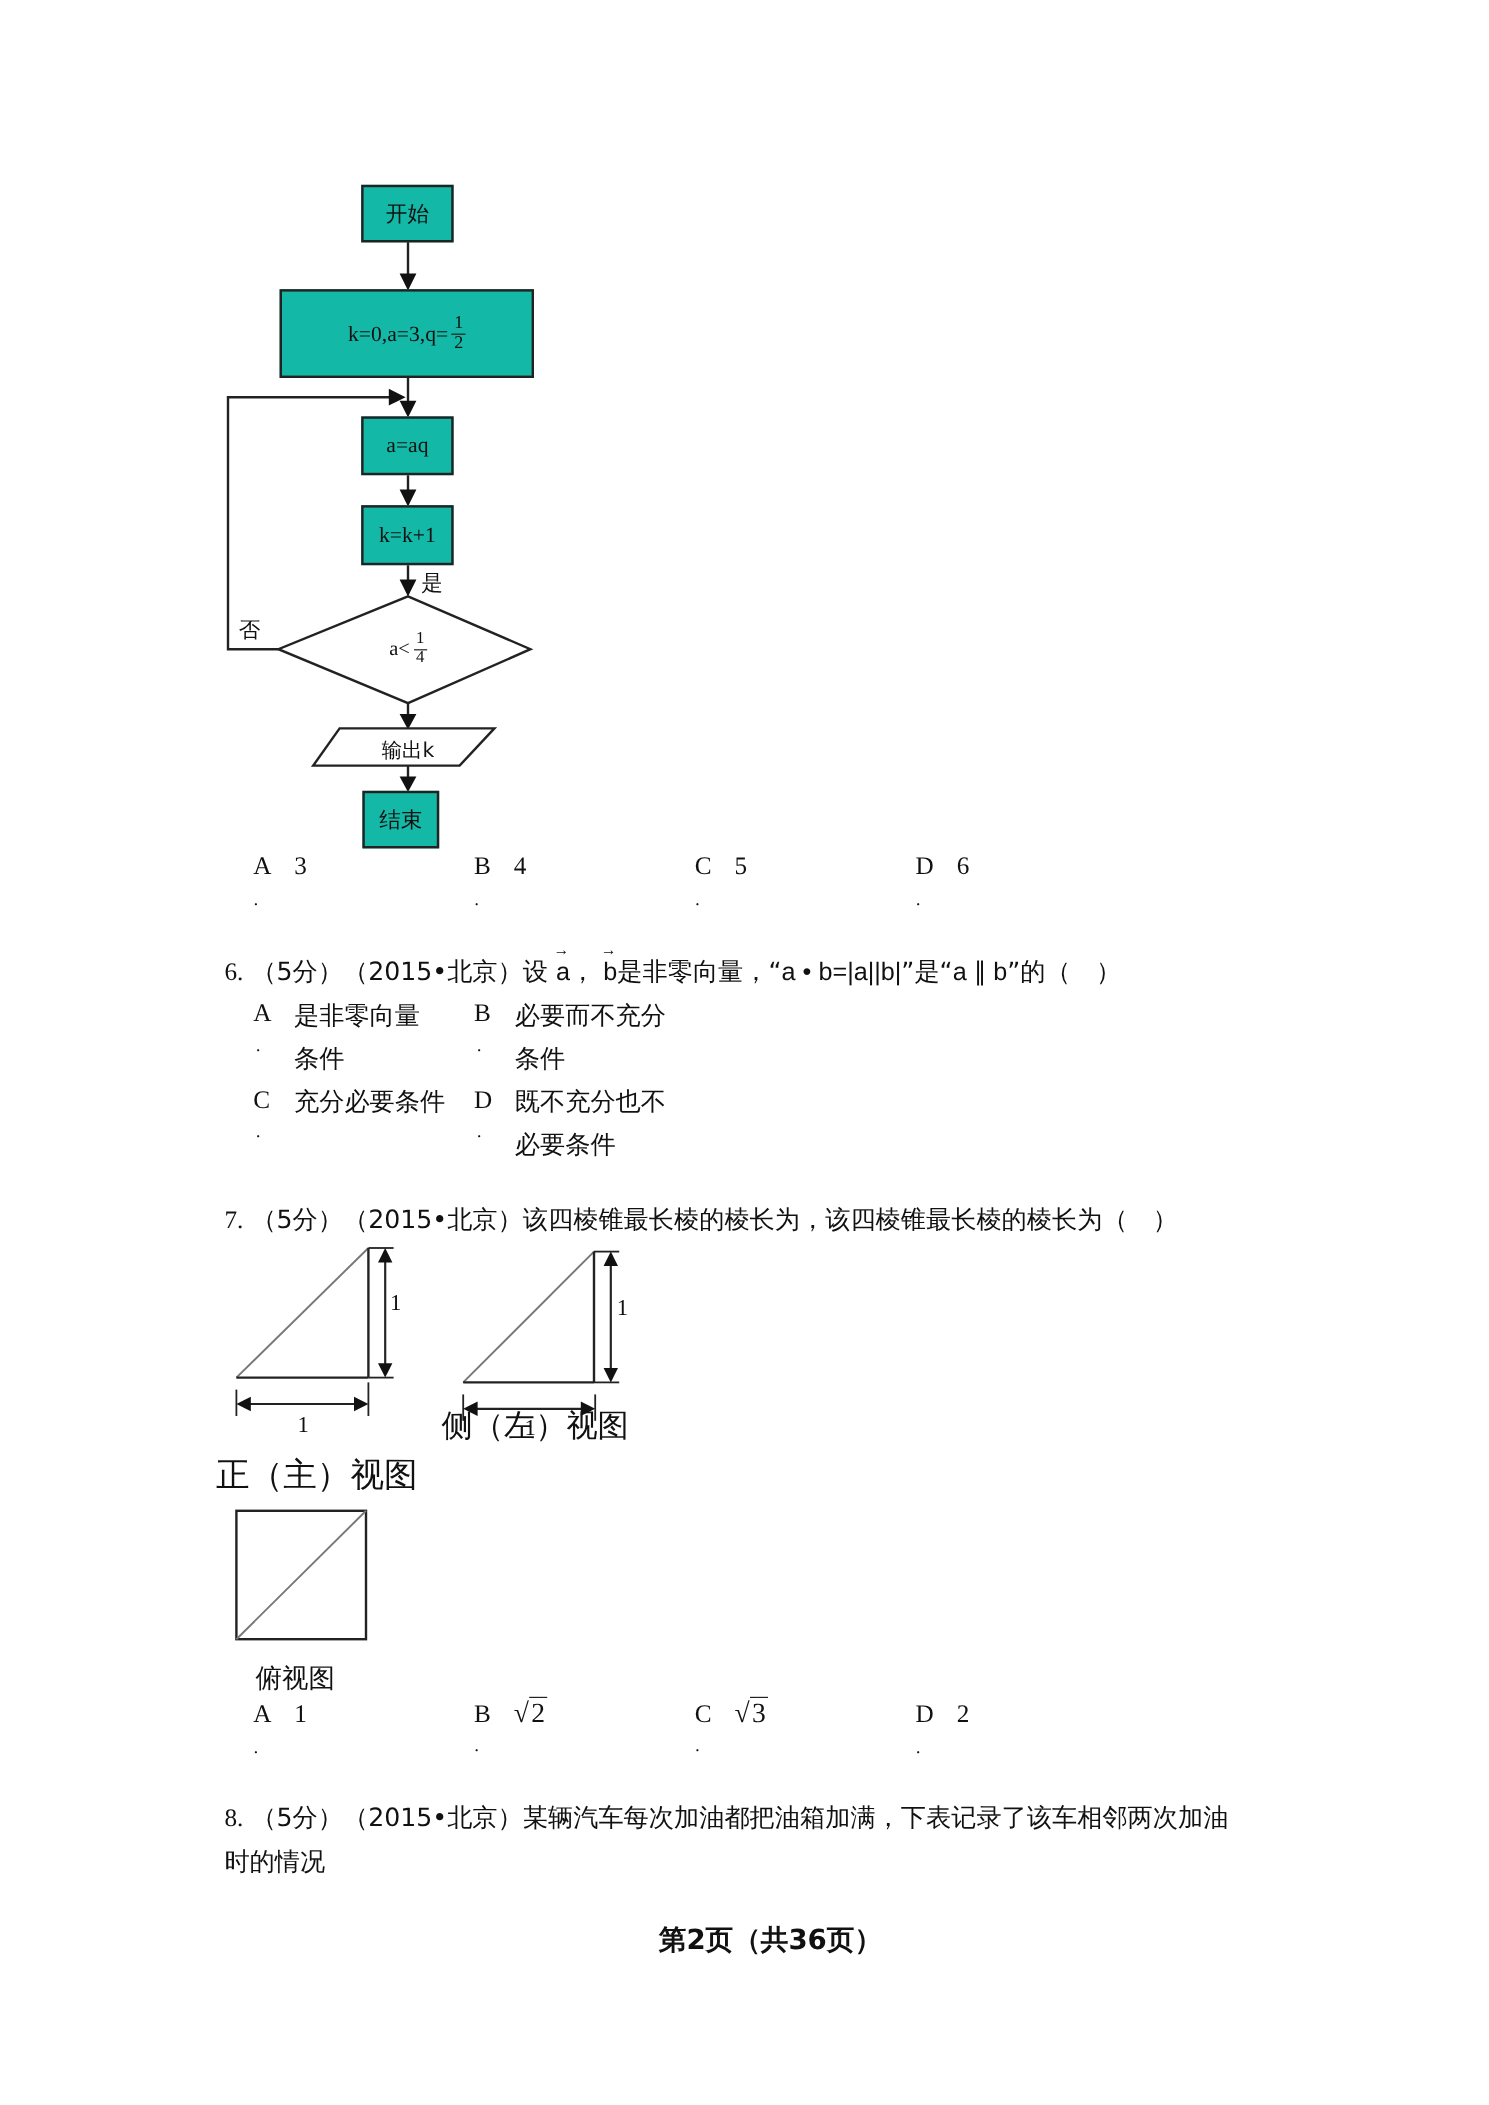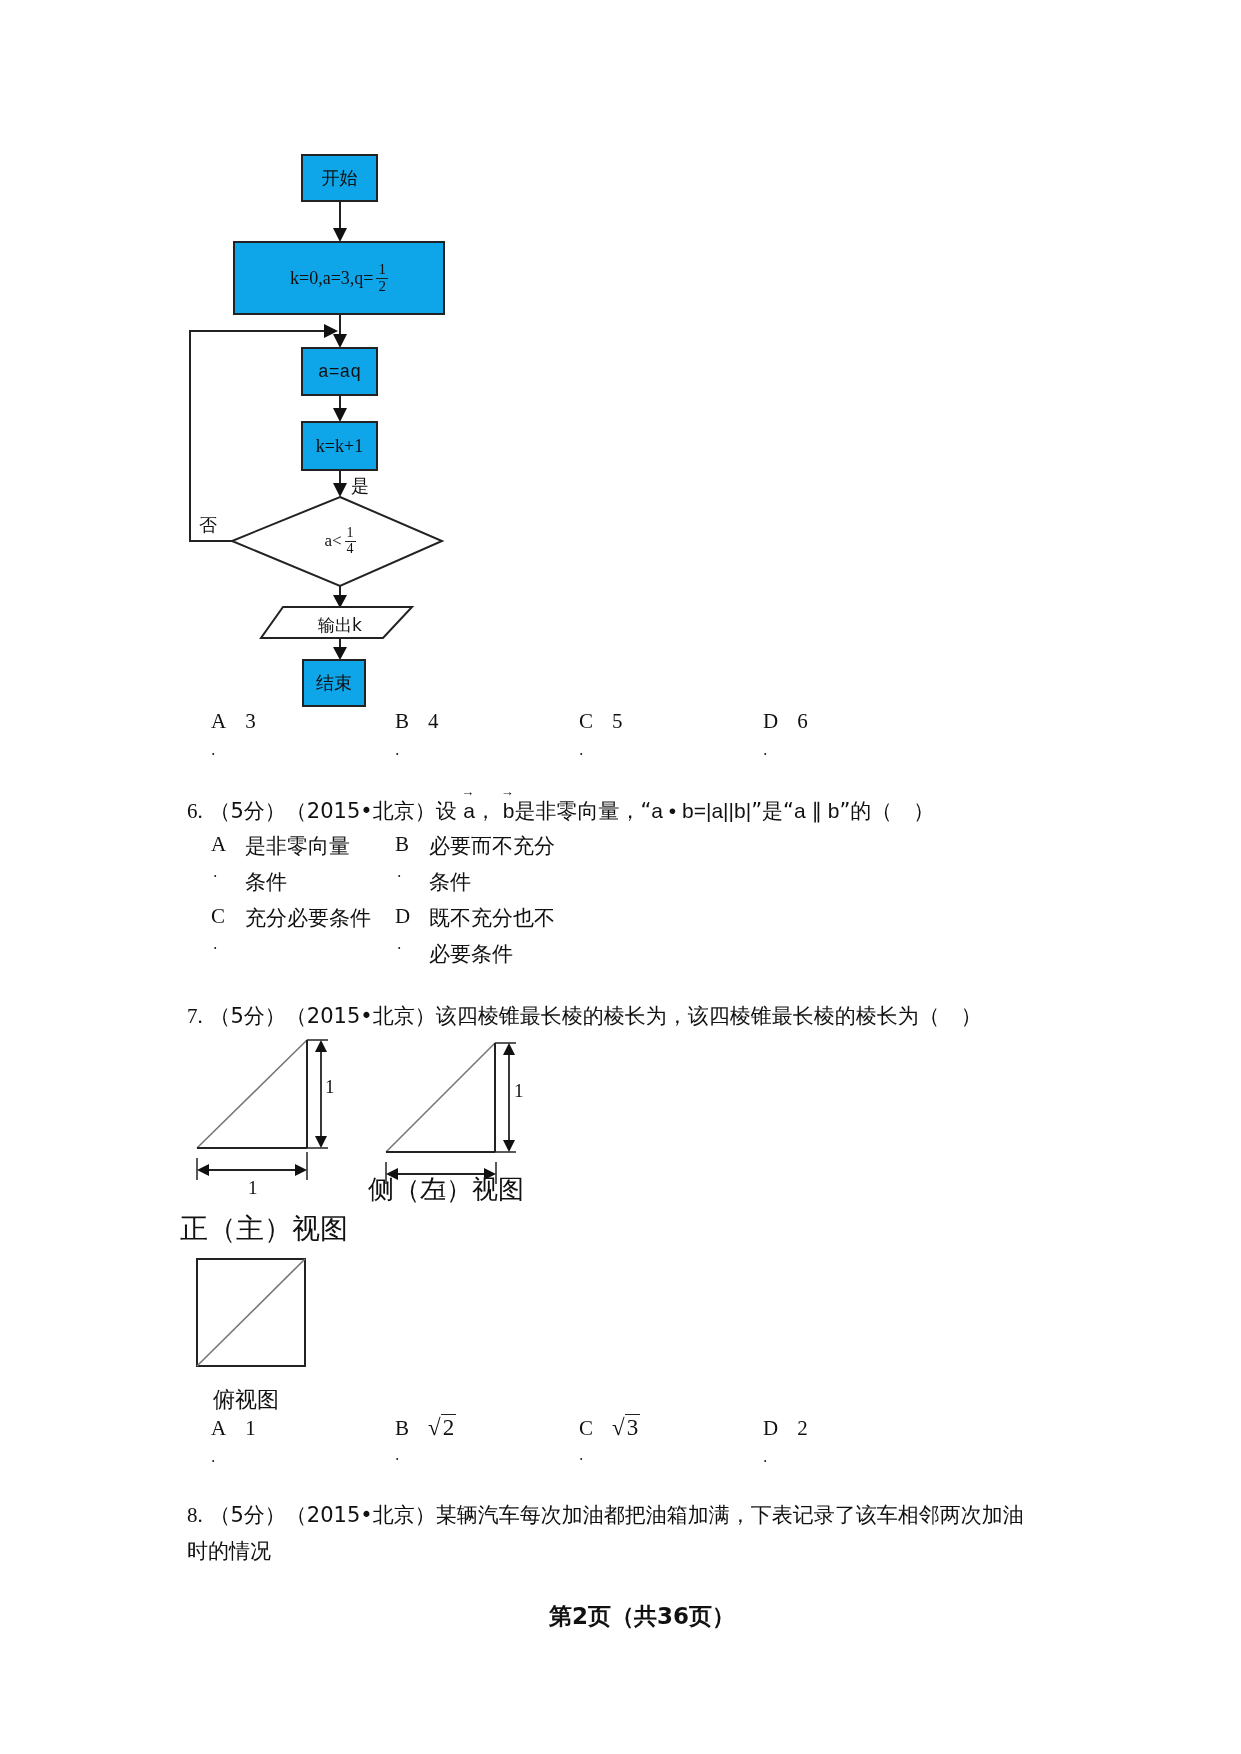--- a/index.html
+++ b/index.html
@@ -2,21 +2,21 @@
 <html><head>
 <meta charset="utf-8">
 <style>
   html, body { margin:0; padding:0; background:#ffffff; }
   body { width:1241px; height:1754px; position:relative; overflow:hidden;
          font-family:"DejaVu Serif","Liberation Serif",serif; color:#111; }
   .abs { position:absolute; }
   .txt { font-size:21px; line-height:1; white-space:nowrap; }
   .opt-letter { font-family:"Liberation Serif",serif; font-size:21px; }
   .opt-dot { font-size:14px; }
-  .fc-box { position:absolute; border:2px solid #222; background:#0ea5e9; box-sizing:border-box;
+  .fc-box { position:absolute; border:2px solid #222; background:#14b8a6; box-sizing:border-box;
             display:flex; align-items:center; justify-content:center; font-size:18px; }
   .frac { display:inline-flex; flex-direction:column; align-items:center; vertical-align:middle;
           font-size:15px; line-height:1.05; margin-left:3px; }
   .frac .num { border-bottom:1.5px solid #222; padding:0 2px; }
   .vec { position:relative; display:inline-block; }
   .vec::before { content:"→"; position:absolute; top:-15px; left:-2px; font-size:13px; }
   .sqrt { display:inline-block; }
   .sqrt .rad { border-top:1.5px solid #222; padding:0 2px; }
   .footer { font-family:"DejaVu Sans","Liberation Sans",sans-serif; font-weight:bold; font-size:23px; }
   .cn { font-family:"DejaVu Sans","Liberation Sans",sans-serif; }
@@ -65,21 +65,21 @@
   </div>
 
   <div class="fc-box" style="left:233px;top:241px;width:212px;height:74px;font-family:Liberation Serif, serif;">
     <span>k=0,a=3,q=</span>
     <span class="frac">
       <span class="num">1</span>
       <span>2</span>
     </span>
   </div>
 
-  <div class="fc-box" style="left:301px;top:347px;width:77px;height:49px;font-family:Liberation Mono, monospace;">
+  <div class="fc-box" style="left:301px;top:347px;width:77px;height:49px;font-family:Liberation Serif, serif;">
     <span>a=aq</span>
   </div>
 
   <div class="fc-box" style="left:301px;top:421px;width:77px;height:50px;font-family:'Liberation Serif',serif;">
     <span>k=k+1</span>
   </div>
 
   <div class="abs" style="left:300px;top:520px;width:80px;height:42px;display:flex;align-items:center;justify-content:center;font-size:17px;font-family:'Liberation Serif',serif;">
     <span>a&lt;</span>
     <span class="frac" style="font-size:14px;">

